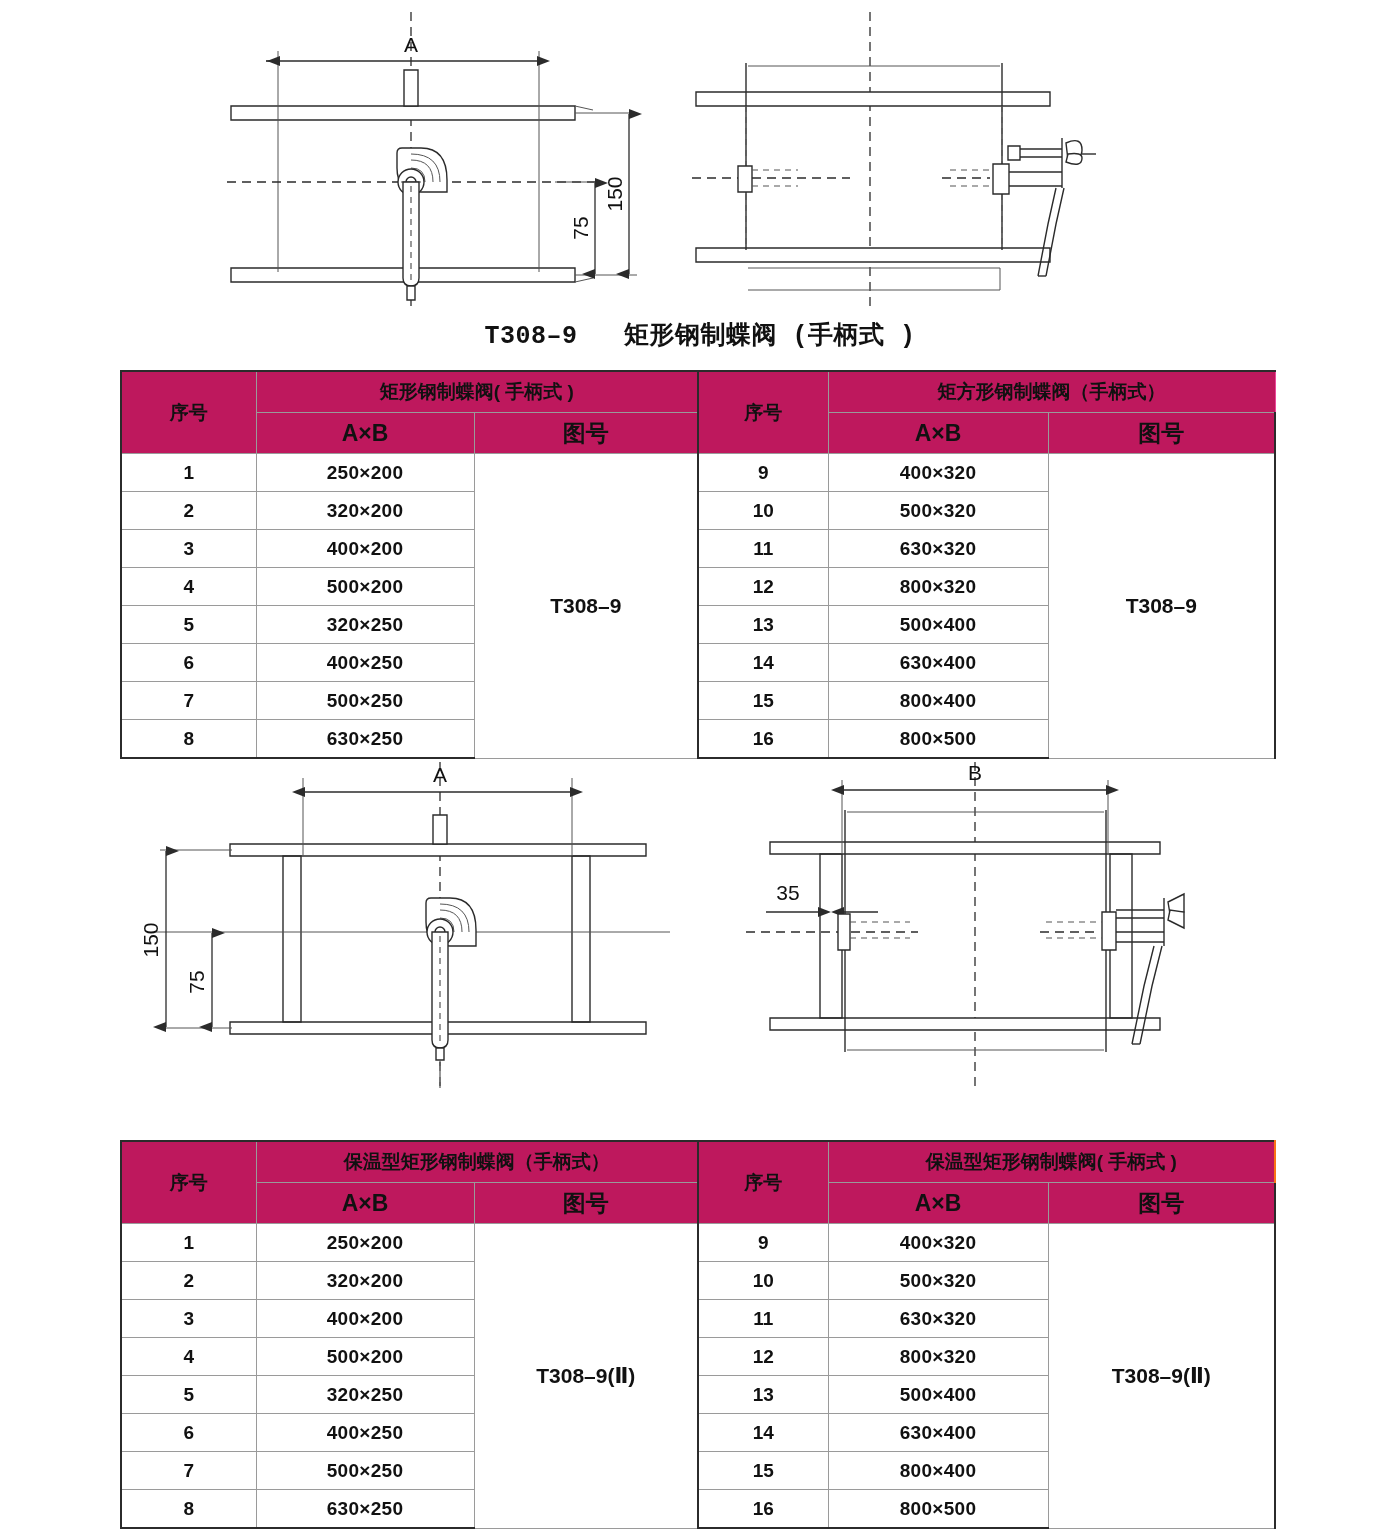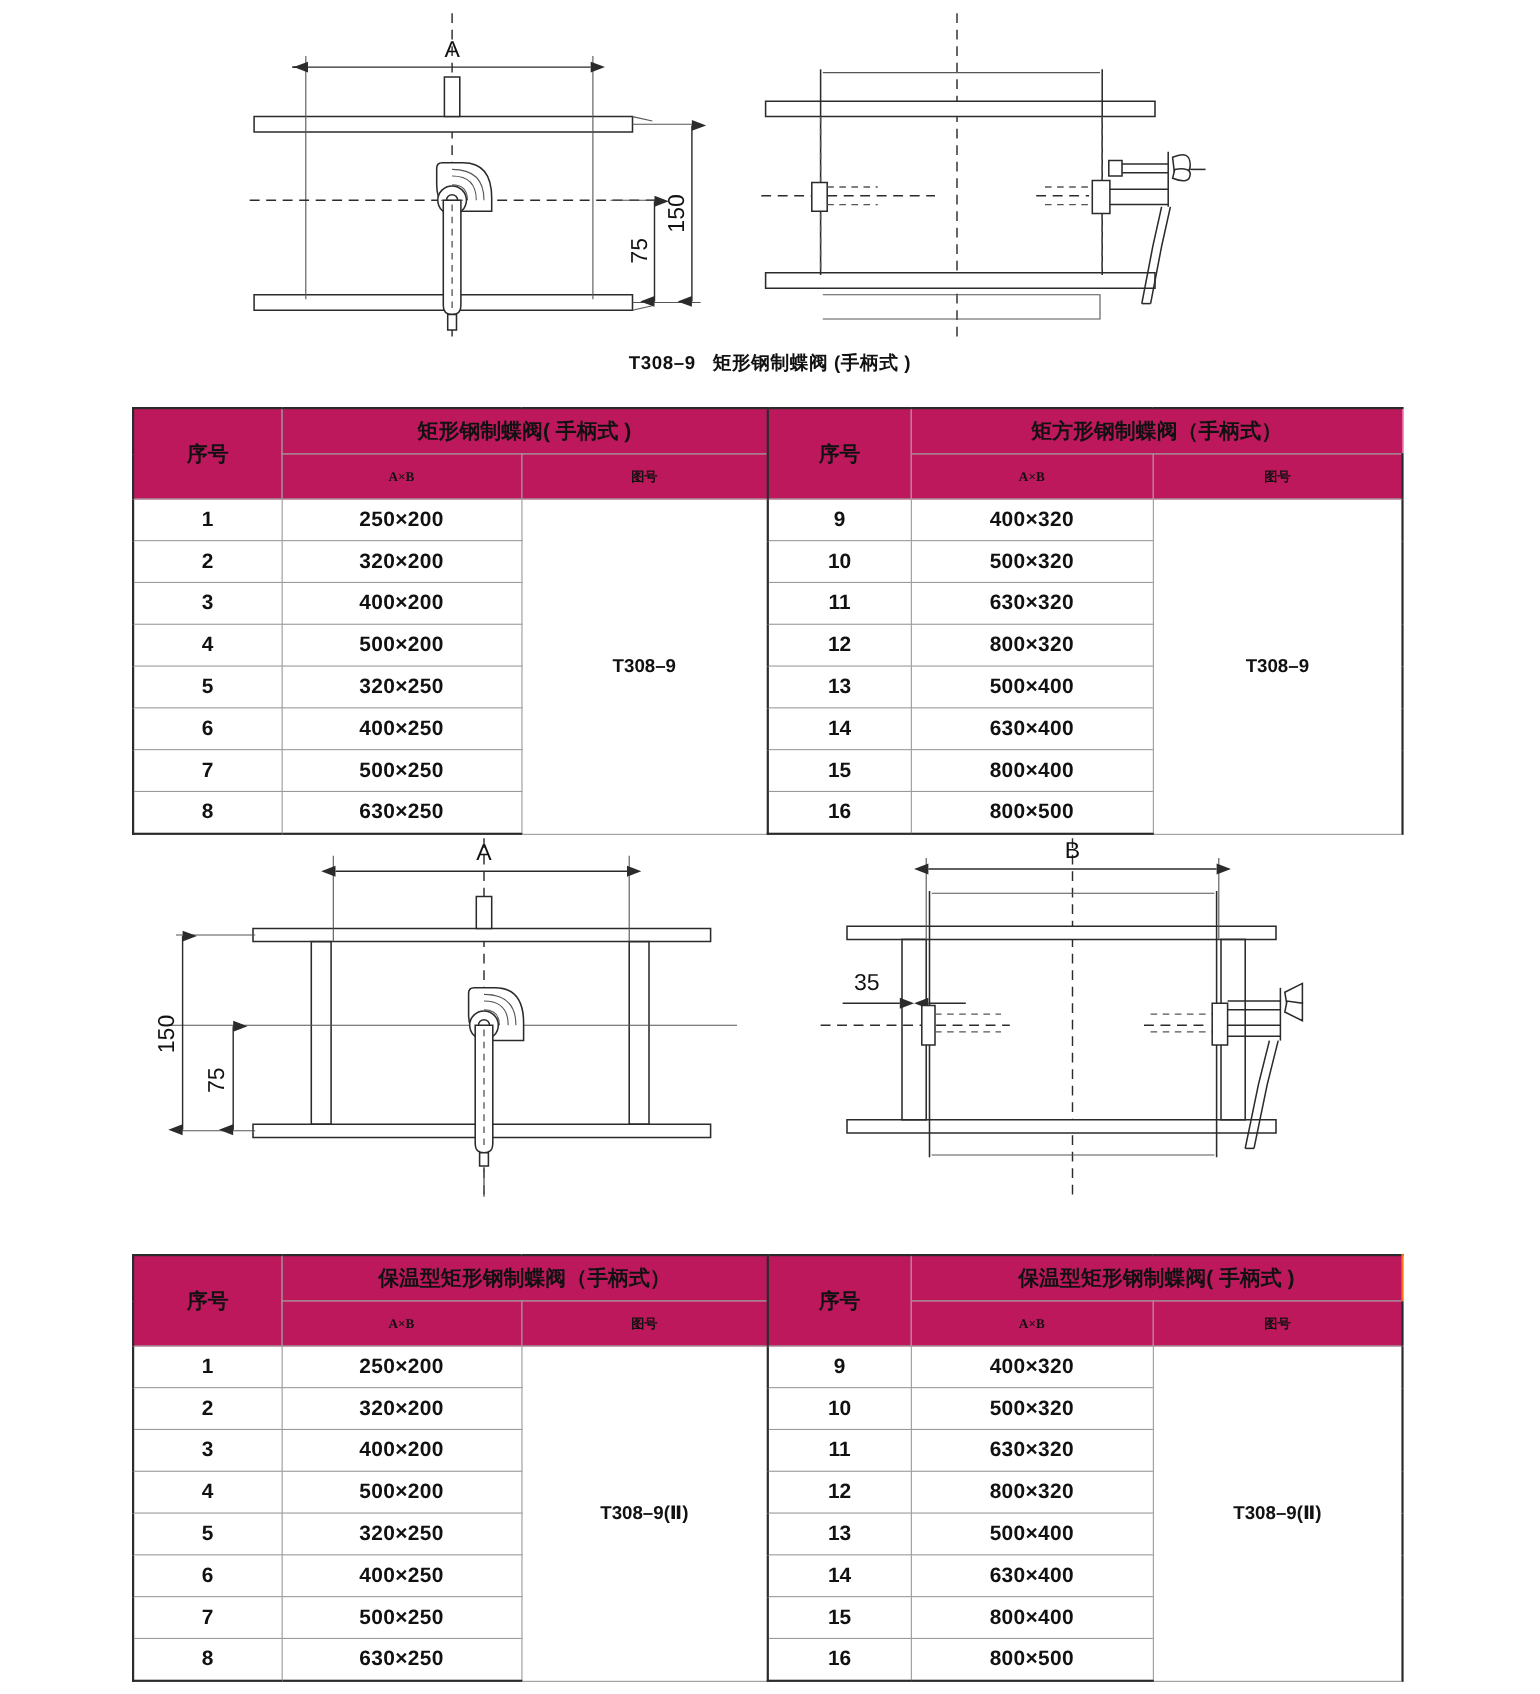--- a/index.html
+++ b/index.html
@@ -18,25 +18,26 @@
 
   .page { position: relative; width: 1400px; height: 1540px; }
 
   
   .dwg-block { position: absolute; }
 
   .caption {
     position: absolute;
     width: 100%;
     text-align: center;
-    font-size: 17px;
+    font-size: 25px;
     font-weight: bold;
     letter-spacing: 0.5px;
     color: #111;
     white-space: pre;
+    font-family: Liberation Mono, monospace;
   }
 
   
   .tbl {
     position: absolute;
     border-collapse: collapse;
     table-layout: fixed;
     background: #fff;
   }
   .tbl td, .tbl th {
@@ -45,24 +46,24 @@
     font-weight: bold;
     text-align: center;
     color: #111;
     padding: 0;
     height: 37px;
   }
   .tbl th {
     background: #be185d;
   }
   .tbl .hdr-group { font-size: 19px; height: 40px; }
-  .tbl .hdr-sub { font-size: 12px; height: 40px; font-family: Liberation Serif, serif; }
+  .tbl .hdr-sub { font-size: 23px; height: 40px; }
   .tbl .seq { height: 80px; }
   .tbl .dim { letter-spacing: 0.3px; }
-  .tbl .drawno { font-size: 17px; }
+  .tbl .drawno { font-size: 21px; }
   .tbl .outer-l { border-left: 2px solid #2b2b2b; }
   .tbl .outer-r { border-right: 2px solid #2b2b2b; }
   .tbl .outer-t { border-top: 2px solid #2b2b2b; }
   .tbl .outer-b { border-bottom: 2px solid #2b2b2b; }
   .tbl .midsep { border-left: 2px solid #2b2b2b; }
 
   svg { display: block; }
   .ln   { stroke: #2b2b2b; stroke-width: 1.4; fill: none; }
   .ln-t { stroke: #555; stroke-width: 1; fill: none; }
   .dash { stroke: #2b2b2b; stroke-width: 1.3; fill: none; stroke-dasharray: 9 6; }

